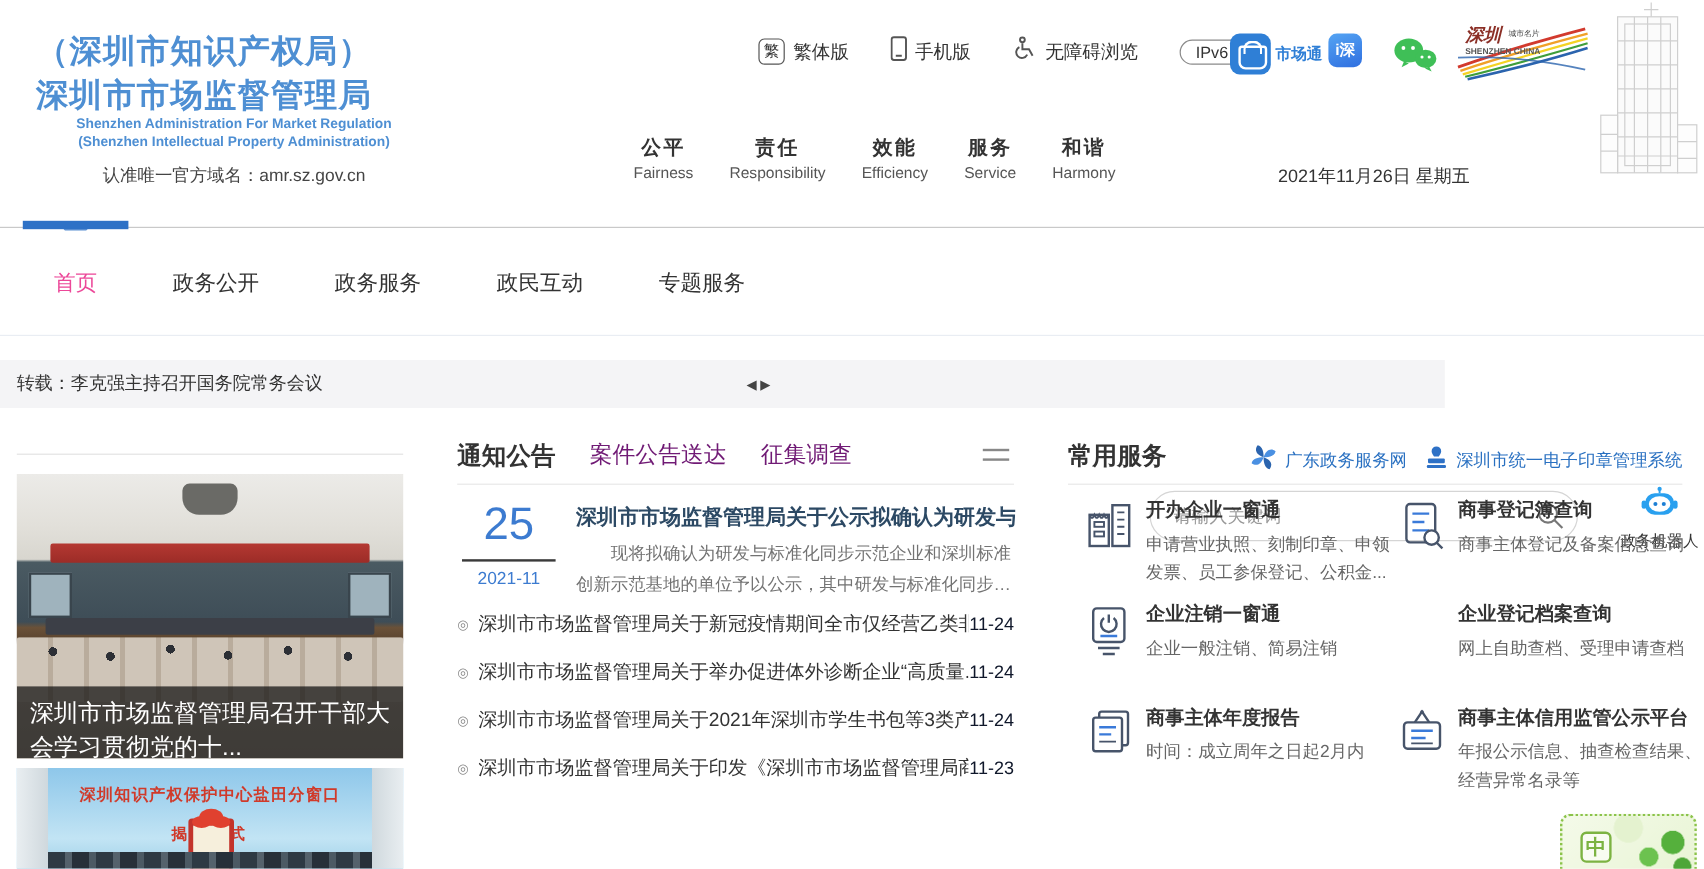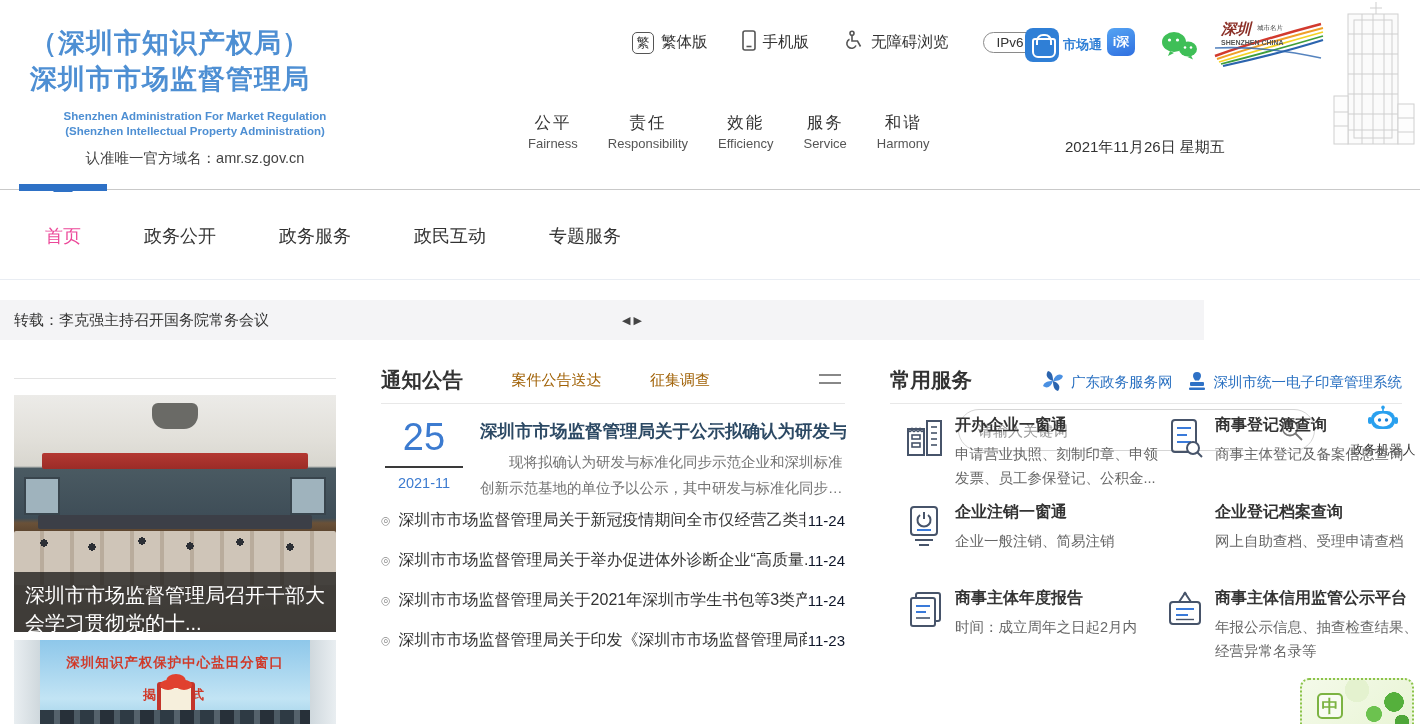--- a/index.html
+++ b/index.html
@@ -3,21 +3,21 @@
 <meta charset="utf-8">
 <style>
   * { margin:0; padding:0; box-sizing:border-box; }
   html,body { width:1420px; height:724px; overflow:hidden; background:#fff;
     font-family:"Liberation Sans","DejaVu Sans",sans-serif; }
   .page { position:relative; width:1420px; height:724px; background:#fff; }
 
   
   .logo { position:absolute; left:30px; top:26px; width:330px; cursor:pointer; }
   .logo-title { color:#4e8fd3; font-size:27px; font-weight:bold; line-height:1.32; letter-spacing:1px; }
-  .logo-en { color:#4e8fd3; font-size:11.5px; font-weight:bold; text-align:center; line-height:1.3; margin-top:12px; }
+  .logo-en { color:#4e8fd3; font-size:11.5px; font-weight:bold; text-align:center; line-height:1.3; margin-top:0; }
   .logo-domain { color:#444; font-size:14.5px; text-align:center; margin-top:10px; }
 
   .util-row { position:absolute; left:632px; top:30px; display:flex; align-items:center; gap:34px; }
   .util-item { display:flex; align-items:center; gap:7px; font-size:15.5px; color:#333; cursor:pointer; white-space:nowrap; }
   .fan-box { display:inline-flex; align-items:center; justify-content:center; width:22px; height:22px;
     border:1.5px solid #555; border-radius:5px; font-size:13px; color:#333; }
   .ipv6 { border:1px solid #8a8a8a; border-radius:13px; padding:2px 13px; font-size:13.5px; color:#333; cursor:pointer; }
 
   .app-market { position:absolute; left:1025px; top:28px; display:flex; align-items:center; gap:4px; cursor:pointer; }
   .app-market-icon { width:34px; height:34px; background:#2f7fd6; border-radius:8px; position:relative; }
@@ -28,21 +28,21 @@
   .app-market-label { color:#2f7fd6; font-size:13px; font-weight:bold; }
   .app-isz { position:absolute; left:1107px; top:28px; width:28px; height:28px; border-radius:7px;
     background:linear-gradient(160deg,#55a4f3,#2f6fe0); color:#fff; font-size:13px; font-weight:bold;
     display:flex; align-items:center; justify-content:center; cursor:pointer; }
   .wechat { position:absolute; left:1160px; top:30px; cursor:pointer; }
   .citylogo { position:absolute; left:1213px; top:18px; cursor:pointer; }
   .building { position:absolute; left:1318px; top:0; }
 
   .values-row { position:absolute; left:528px; top:112px; display:flex; gap:30px; }
   .value-item { text-align:center; }
-  .value-zh { font-size:16.5px; color:#333; letter-spacing:2px; }
+  .value-zh { font-size:16.5px; color:#333; letter-spacing:2px;font-weight:bold; }
   .value-en { font-size:13px; color:#555; margin-top:2px; }
   .header-date { position:absolute; left:1065px; top:138px; font-size:15px; color:#333; }
 
   
   .nav-topline { position:absolute; left:0; top:189px; width:1420px; height:1px; background:#c9c9c9; }
   .nav-activebar { position:absolute; left:19px; top:184px; width:88px; height:7px; background:#2e71c6; }
   .nav-activetri { position:absolute; left:53px; top:191px; width:0; height:0;
     border-left:10px solid transparent; border-right:10px solid transparent; border-top:11px solid #2e71c6; }
   .navbar { position:absolute; left:0; top:192px; width:1420px; height:88px; background:#fff;
     border-bottom:1px solid #e9edf3; }
@@ -93,21 +93,21 @@
   .slide2-plaque { position:absolute; left:143px; top:42px; width:38px; height:42px; background:#c3342b; border-radius:3px; }
   .slide2-plaque:before { content:""; position:absolute; left:4px; top:6px; width:30px; height:36px; background:#f6efdc; }
   .slide2-ribbon { position:absolute; left:152px; top:34px; width:20px; height:14px; background:#e0412f; border-radius:50%;
     box-shadow:-8px 4px 0 -2px #e0412f, 8px 4px 0 -2px #e0412f; }
   .slide2-people { position:absolute; left:26px; bottom:0; width:270px; height:14px;
     background:repeating-linear-gradient(90deg,#2e3a44 0 14px,#55626c 14px 20px,#273039 20px 34px,#4c5a64 34px 40px); }
 
   
   .notice-head { position:absolute; left:381px; top:366px; width:464px; height:32px; }
   .notice-title { display:inline-block; font-size:20.5px; font-weight:bold; color:#333; }
-  .notice-tab { display:inline-block; margin-left:44px; font-size:15px; color:#a16207; cursor:pointer; vertical-align:2px; }
+  .notice-tab { display:inline-block; margin-left:24px; font-size:19px; color:#701a75; cursor:pointer; vertical-align:2px; }
   .more-icon { position:absolute; right:4px; top:8px; width:22px; cursor:pointer; }
   .more-icon i { display:block; height:2px; background:#888; margin-bottom:6px; }
   .notice-divider { position:absolute; left:381px; top:403px; width:464px; height:1px; background:#e8e8e8; }
 
   .feat-datebox { position:absolute; left:383px; top:416px; width:82px; text-align:center; }
   .feat-day { font-size:38px; color:#3c7bd0; line-height:1.15; }
   .feat-line { width:78px; height:2px; background:#3a3a3a; margin:6px auto 7px auto; }
   .feat-month { font-size:14.5px; color:#3c7bd0; }
   .feat-title { position:absolute; left:480px; top:419px; width:366px; font-size:17.5px; font-weight:bold; color:#2c4964;
     white-space:nowrap; overflow:hidden; cursor:pointer; }

